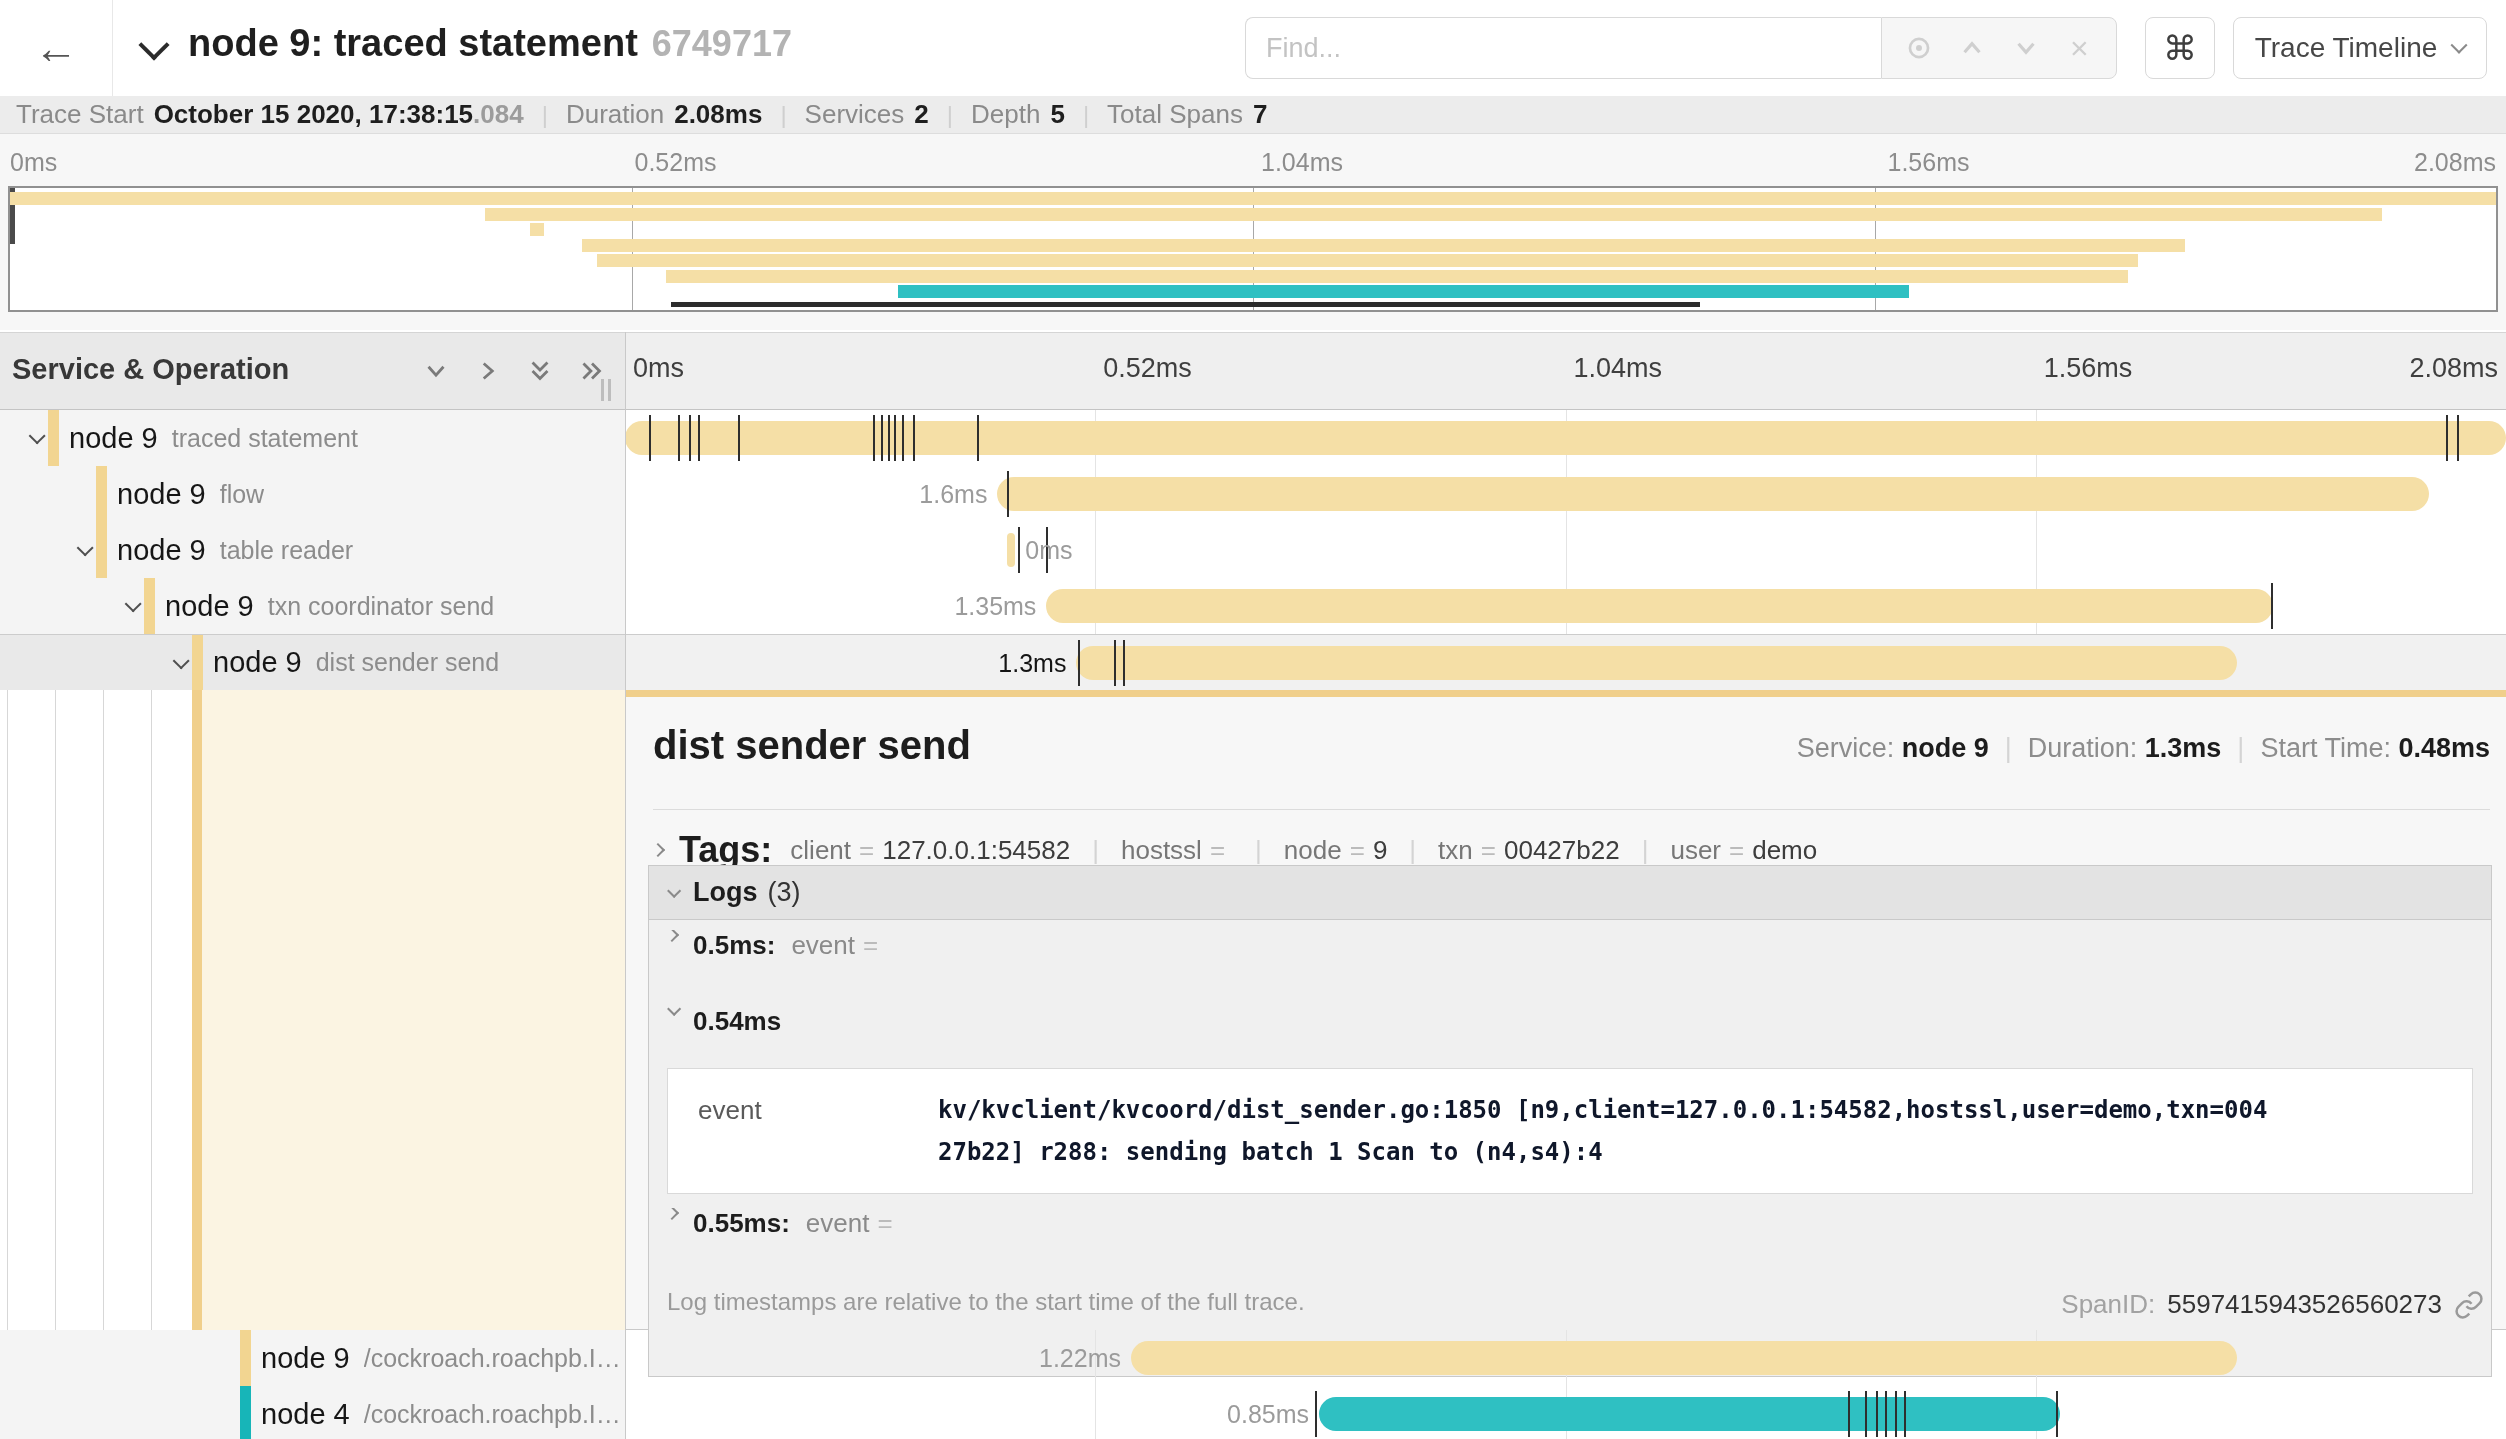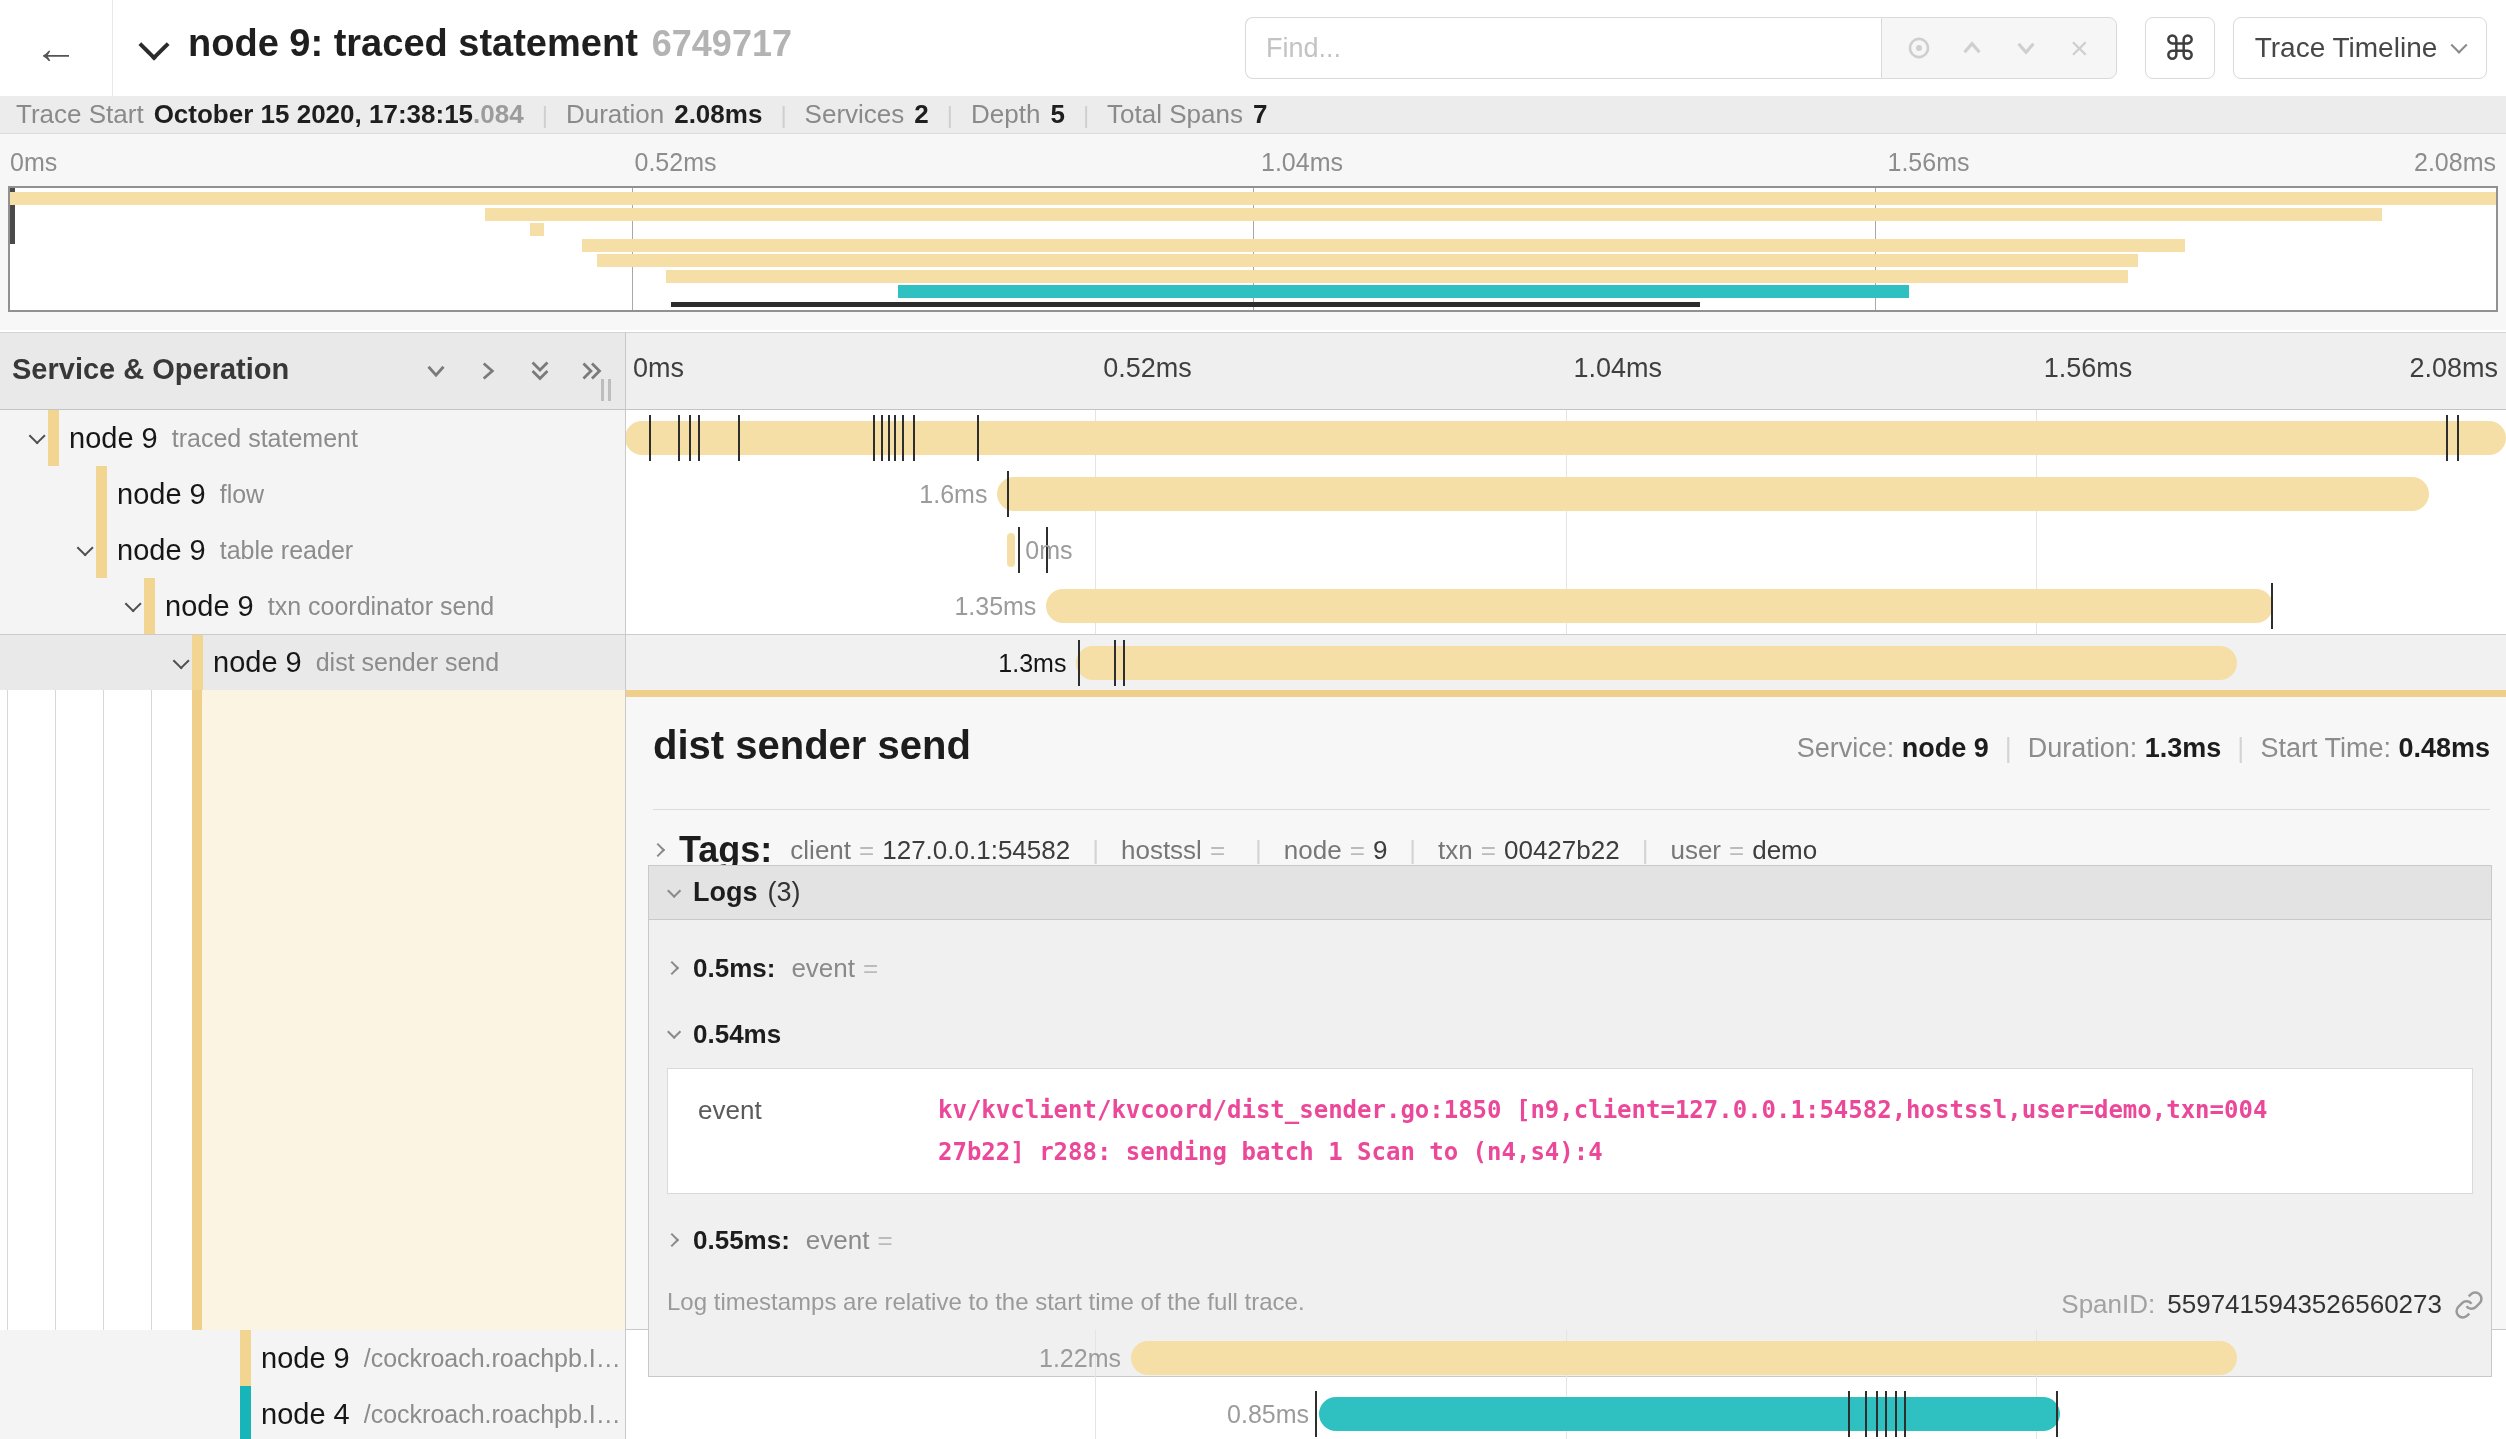--- a/index.html
+++ b/index.html
@@ -99,21 +99,21 @@
   .echev-r { width:10px; height:10px; border-right:2.5px solid #8a8a8a; border-bottom:2.5px solid #8a8a8a; transform:rotate(-45deg); display:inline-block; }
   .echev-d { width:10px; height:10px; border-right:2.5px solid #8a8a8a; border-bottom:2.5px solid #8a8a8a; transform:rotate(45deg) translateY(-3px); display:inline-block; }
   .tags-line .tl-label { font-weight:bold; color:#1d1d1d; margin:0 18px 0 16px; font-size:36px; }
   .tagkey { color:#777; } .tageq { color:#bbb; margin:0 8px; } .tagval { color:#3d3d3d; }
   .tagsep { color:#d4d4d4; margin:0 22px; }
 
   .logs-box { position:absolute; left:23px; right:14px; top:168px; height:512px; border:1px solid #c9c9c9; background:#f0f0f0; }
   .logs-head { height:54px; background:#e3e3e3; border-bottom:1px solid #c9c9c9; display:flex; align-items:center; padding-left:18px; font-size:27px; cursor:pointer; }
   .logs-head .lh-title { font-weight:bold; color:#1d1d1d; margin:0 10px 0 16px; }
   .logs-head .lh-count { color:#333; }
-  .logrow { display:flex; align-items:center; padding:0 18px; font-size:26px; white-space:nowrap; overflow:hidden; cursor:pointer; }
+  .logrow { display:flex; align-items:flex-start; padding:0 18px; font-size:26px; white-space:nowrap; overflow:hidden; cursor:pointer; }
   .logrow .time { font-weight:bold; color:#1d1d1d; margin:0 16px; }
   .logrow .lkey { color:#8a8a8a; } .logrow .leq { color:#bbb; margin:0 8px; }
   .logrow .lval { color:#3d3d3d; overflow:hidden; text-overflow:ellipsis; }
   #logrow1 { height:76px; margin-top:10px; }
   #logrow2 { height:56px; }
   #logrow3 { height:64px; margin-top:14px; }
   .kv-table { margin:6px 18px 0 18px; background:#fff; border:1px solid #d9d9d9; display:flex; padding:20px 0 20px 30px; }
   .kv-key { width:240px; flex:0 0 240px; font-size:26px; color:#5a5a5a; padding-top:6px; }
   .kv-val { font-family:"DejaVu Sans Mono", monospace; font-size:24px; font-weight:bold; line-height:42px;
             width:1336px; word-break:break-all; white-space:pre-wrap; }
@@ -365,21 +365,21 @@
         <span class="time">0.5ms:</span>
         <span class="lkey">event</span>
         <span class="leq">=</span>
       </div>
       <div class="logrow" id="logrow2">
         <span class="echev-d"></span>
         <span class="time">0.54ms</span>
       </div>
       <div class="kv-table">
         <div class="kv-key">event</div>
-        <div class="kv-val" id="kv-val" style="color: #ec4899;">kv/kvclient/kvcoord/dist_sender.go:1850 [n9,client=127.0.0.1:54582,hostssl,user=demo,txn=00427b22] r288: sending batch 1 Scan to (n4,s4):4</div>
+        <div class="kv-val" id="kv-val" style="color: #0f172a;">kv/kvclient/kvcoord/dist_sender.go:1850 [n9,client=127.0.0.1:54582,hostssl,user=demo,txn=00427b22] r288: sending batch 1 Scan to (n4,s4):4</div>
       </div>
       <div class="logrow" id="logrow3">
         <span class="echev-r"></span>
         <span class="time">0.55ms:</span>
         <span class="lkey">event</span>
         <span class="leq">=</span>
       </div>
       <div class="logs-footer">Log timestamps are relative to the start time of the full trace.</div>
     </div>
 

